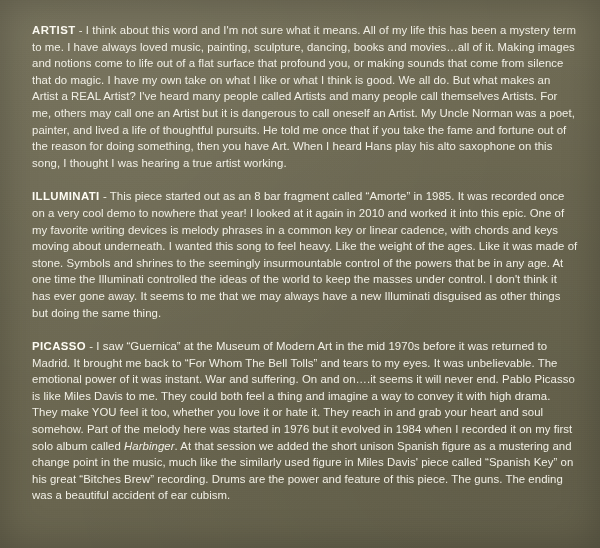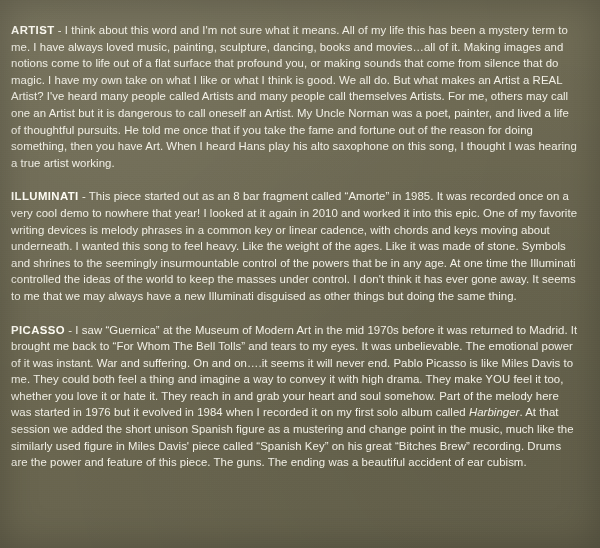--- a/index.html
+++ b/index.html
@@ -15,21 +15,21 @@
   }
   .page {
     position: relative;
     width: 600px;
     height: 548px;
     background:
       radial-gradient(ellipse at 20% 15%, rgba(255,255,255,0.045), rgba(255,255,255,0) 60%),
       radial-gradient(ellipse at 85% 80%, rgba(0,0,0,0.07), rgba(0,0,0,0) 65%),
       linear-gradient(170deg, #726e57 0%, #6c6851 45%, #67634d 100%);
     box-sizing: border-box;
-    padding: 22px 22px 10px 11px;
+    padding: 22px 22px 10px 32px;
   }
   .liner-notes {
     color: #f2f0e6;
     font-size: 11.4px;
     line-height: 16.6px;
     letter-spacing: 0.05px;
     text-align: left;
   }
   .note-block {
     margin: 0 0 17px 0;

